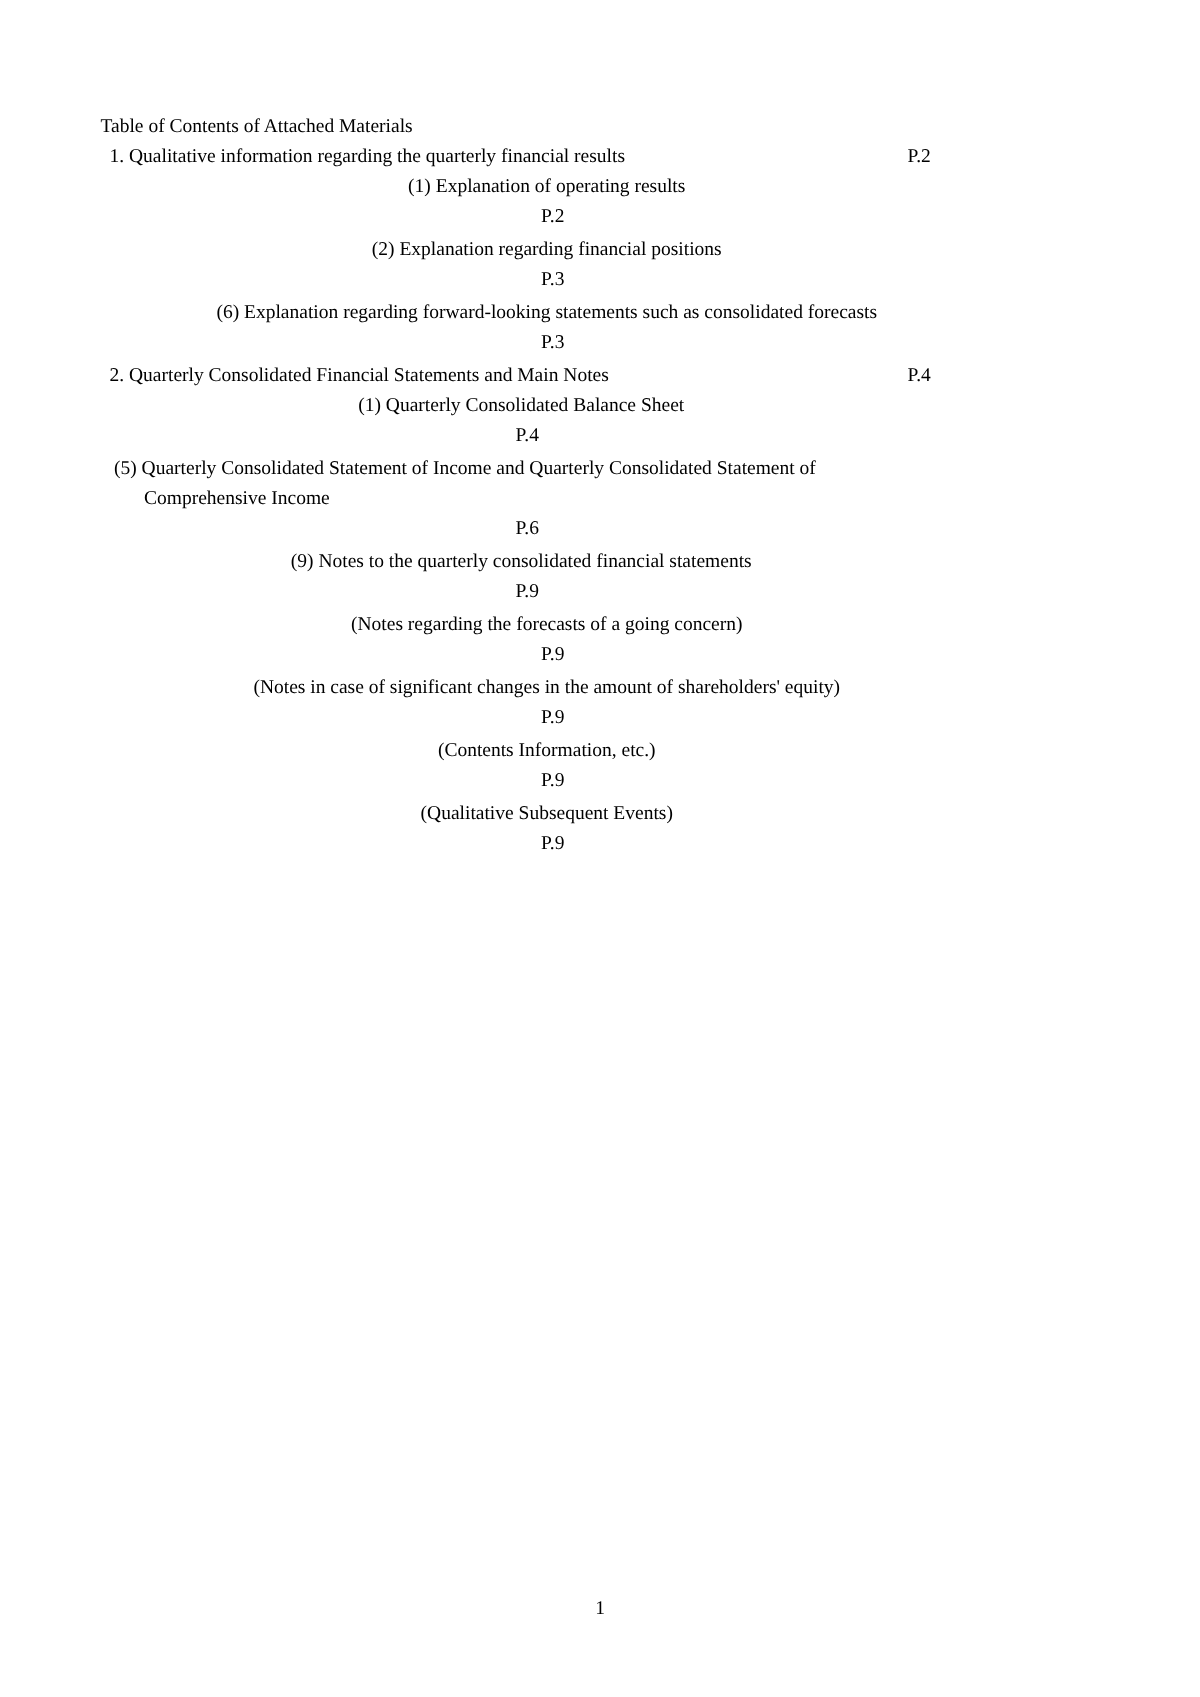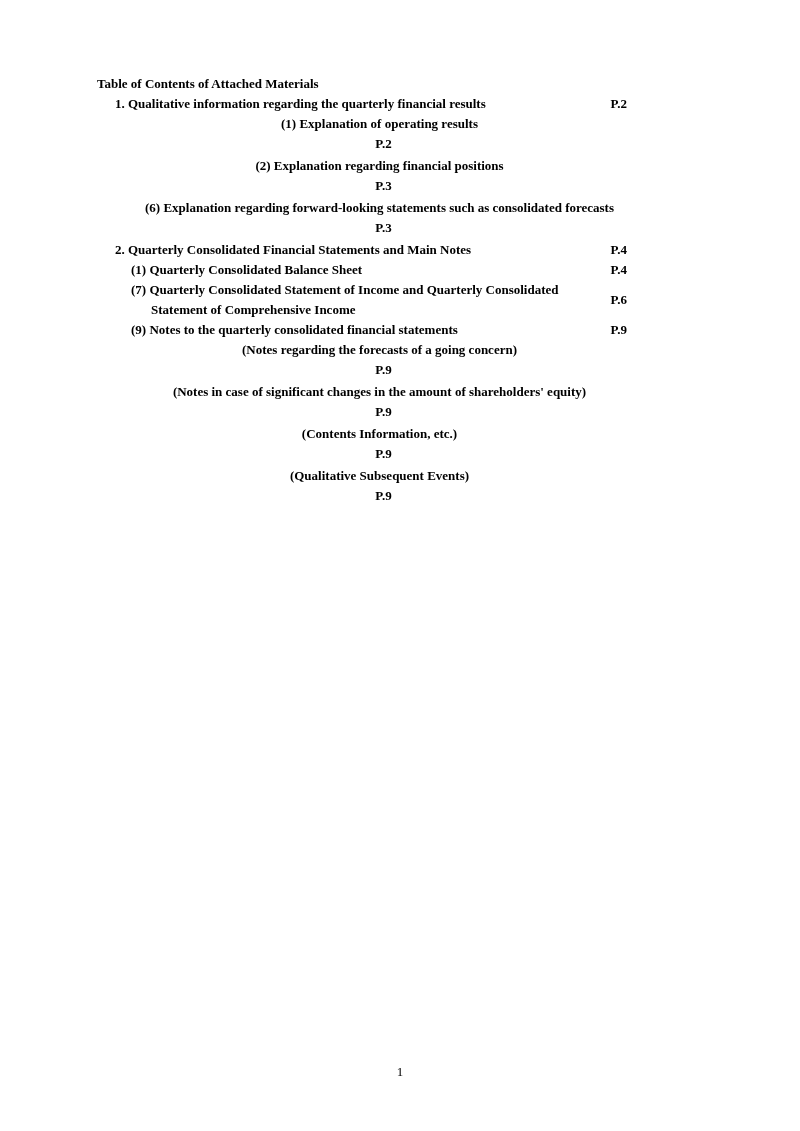--- a/index.html
+++ b/index.html
@@ -16,22 +16,21 @@
     color: #000000;
     -webkit-font-smoothing: antialiased;
   }
   .page {
     position: absolute;
     top: 0;
     left: 0;
     width: 712px;
     height: 1131px;
     box-sizing: border-box;
-    padding: 74px 85px 0 97px;
-    font-weight: bold;
+    padding: 74px 85px 0 67px;
   }
   .toc {
     width: 100%;
   }
   .toc-title {
     line-height: 20px;
   }
   .toc-row {
     display: flex;
     align-items: center;
@@ -40,26 +39,26 @@
   .toc-label {
     flex: 1 1 auto;
     padding-right: 8px;
     
     text-indent: -20px;
     padding-left: 20px;
     box-sizing: border-box;
   }
   .toc-page {
     flex: 0 0 22px;
-    text-align: right;
+    text-align: left;
     align-self: center;
     line-height: 20px;
   }
-  .indent-0 { margin-left: 18px; }
-  .indent-1 { margin-left: 34px; }
+  .indent-0 { margin-left: 6px; }
+  .indent-1 { margin-left: 9px; flex-direction: column; }
   .indent-2 { margin-left: 43px; flex-direction: column; }
   .footer-page-number {
     position: absolute;
     top: 1062px;
     left: 0;
     width: 800px;
     text-align: center;
     line-height: 20px;
     font-size: 13px;
   }
@@ -96,21 +95,21 @@
       <span class="toc-label">2. Quarterly Consolidated Financial Statements and Main Notes</span>
       <span class="toc-page">P.4</span>
     </div>
 
     <div class="toc-row indent-1">
       <span class="toc-label">(1) Quarterly Consolidated Balance Sheet</span>
       <span class="toc-page">P.4</span>
     </div>
 
     <div class="toc-row indent-1">
-      <span class="toc-label">(7) Quarterly Consolidated Statement of Income and Quarterly Consolidated Statement of Comprehensive Income</span>
+      <span class="toc-label">(5) Quarterly Consolidated Statement of Income and Quarterly Consolidated Statement of Comprehensive Income</span>
       <span class="toc-page">P.6</span>
     </div>
 
 
     <div class="toc-row indent-1">
       <span class="toc-label">(9) Notes to the quarterly consolidated financial statements</span>
       <span class="toc-page">P.9</span>
     </div>
 
     <div class="toc-row indent-2">

